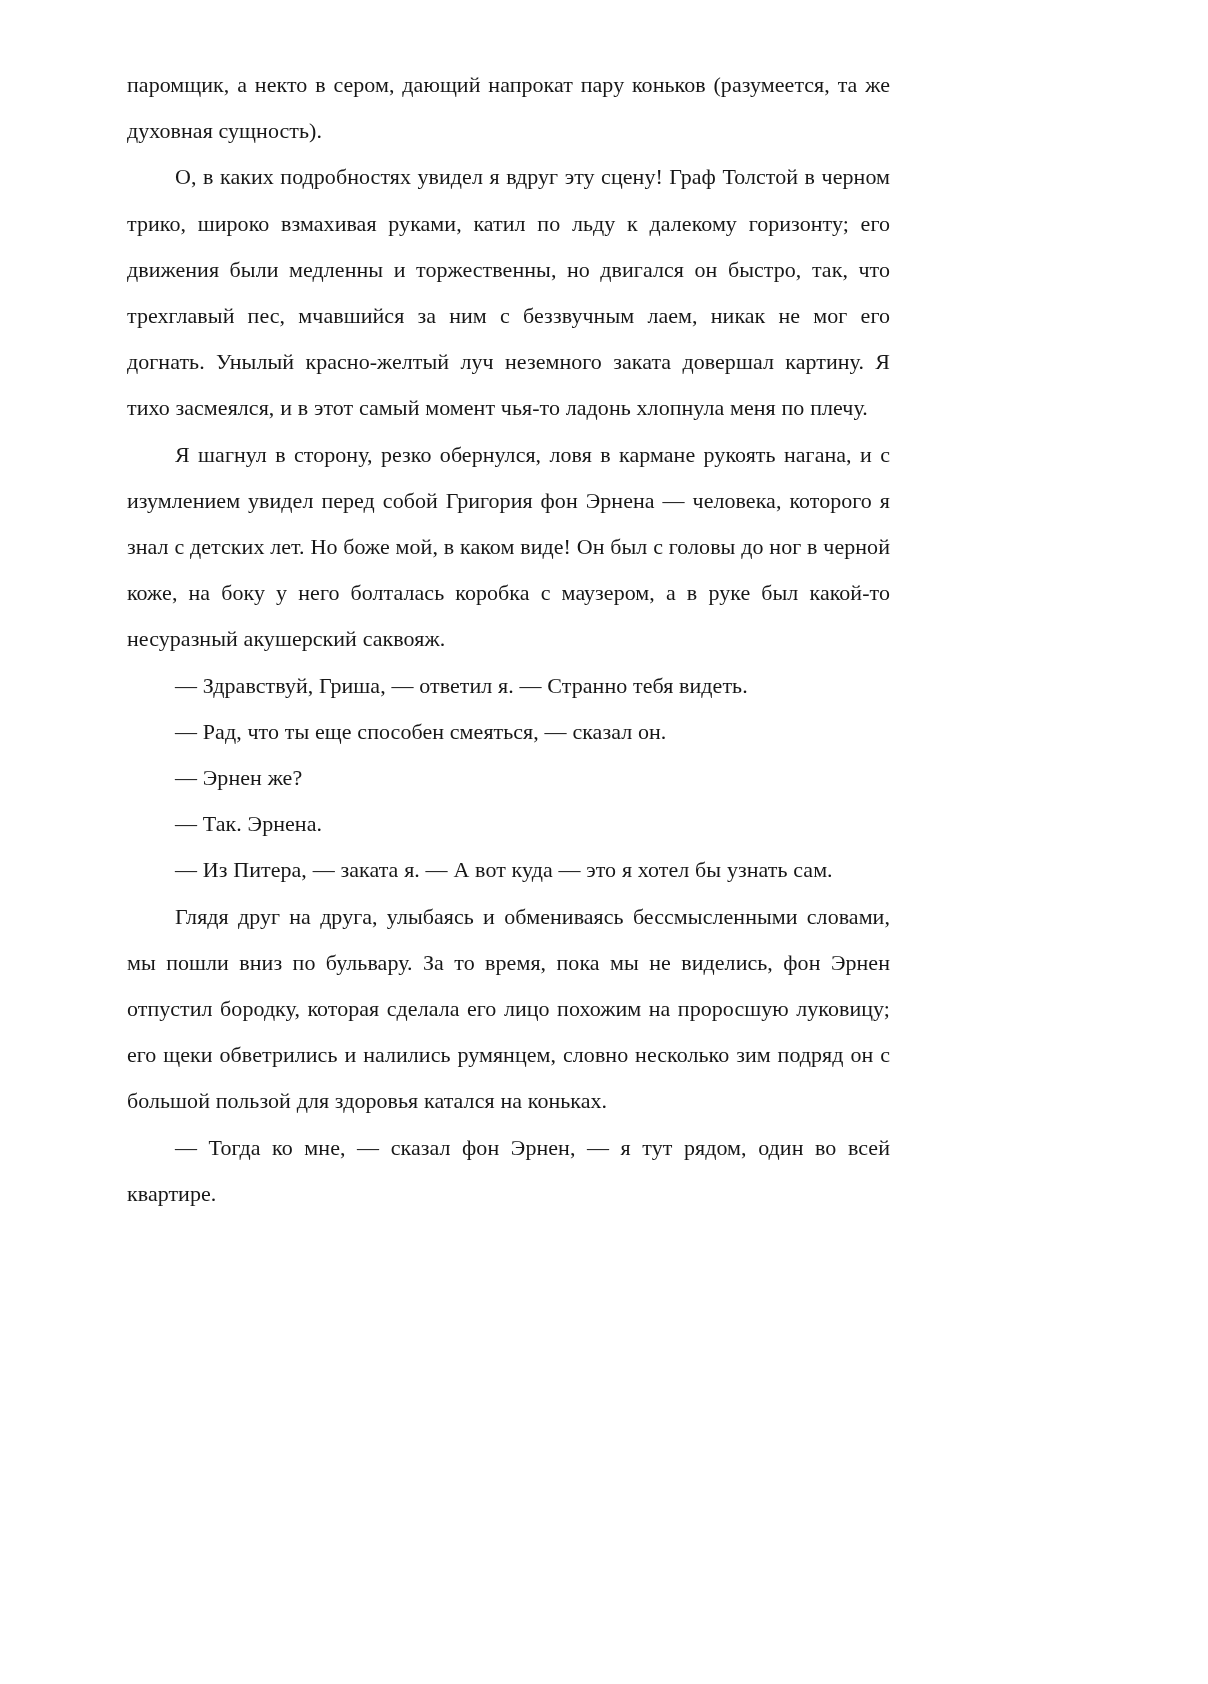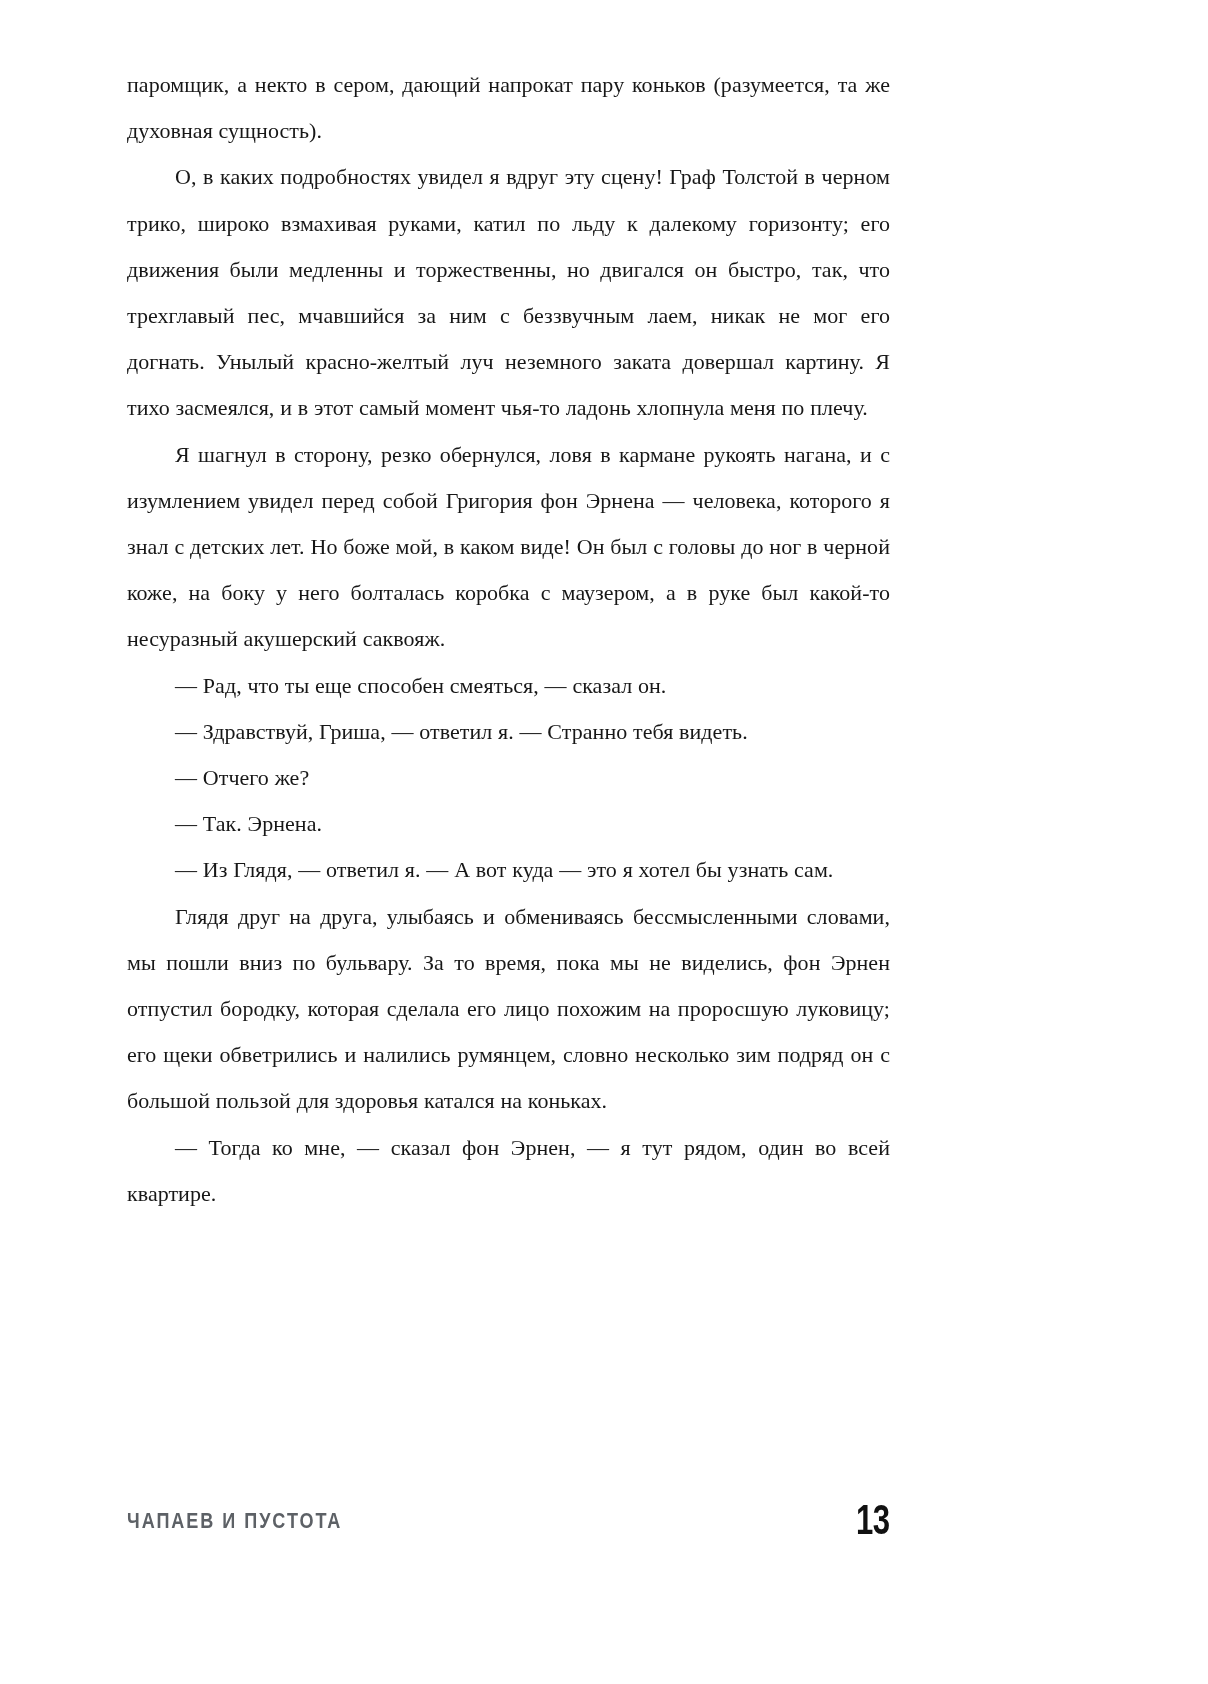--- a/index.html
+++ b/index.html
@@ -87,27 +87,23 @@
 </style>
 </head>
 <body>
 
 <div class="page">
 
   <div class="text-block">
     <p class="para noindent">паромщик, а некто в сером, дающий напрокат пару коньков (разумеется, та же духовная сущность).</p>
     <p class="para">О, в каких подробностях увидел я вдруг эту сцену! Граф Толстой в черном трико, широко взмахивая руками, катил по льду к далекому горизонту; его движения были медленны и торжественны, но двигался он быстро, так, что трехглавый пес, мчавшийся за ним с беззвучным лаем, никак не мог его догнать. Унылый красно-желтый луч неземного заката довершал картину. Я тихо засмеялся, и в этот самый момент чья-то ладонь хлопнула меня по плечу.</p>
     <p class="para">Я шагнул в сторону, резко обернулся, ловя в кармане рукоять нагана, и с изумлением увидел перед собой Григория фон Эрнена — человека, которого я знал с детских лет. Но боже мой, в каком виде! Он был с головы до ног в черной коже, на боку у него болталась коробка с маузером, а в руке был какой-то несуразный акушерский саквояж.</p>
+    <p class="para">— Здравствуй, Гриша, — ответил я. — Странно тебя видеть.</p>
     <p class="para">— Рад, что ты еще способен смеяться, — сказал он.</p>
-    <p class="para">— Здравствуй, Гриша, — ответил я. — Странно тебя видеть.</p>
-    <p class="para">— Отчего же?</p>
+    <p class="para">— Эрнен же?</p>
     <p class="para">— Так. Эрнена.</p>
-    <p class="para">— Из Глядя, — ответил я. — А вот куда — это я хотел бы узнать сам.</p>
+    <p class="para">— Из Питера, — заката я. — А вот куда — это я хотел бы узнать сам.</p>
     <p class="para">Глядя друг на друга, улыбаясь и обмениваясь бессмысленными словами, мы пошли вниз по бульвару. За то время, пока мы не виделись, фон Эрнен отпустил бородку, которая сделала его лицо похожим на проросшую луковицу; его щеки обветрились и налились румянцем, словно несколько зим подряд он с большой пользой для здоровья катался на коньках.</p>
     <p class="para">— Тогда ко мне, — сказал фон Эрнен, — я тут рядом, один во всей квартире.</p>
   </div>
 
-  <div class="footer">
-    <div class="running-head">Чапаев и Пустота</div>
-    <div class="folio">13</div>
-  </div>
 
 </div>
 
 </body></html>

